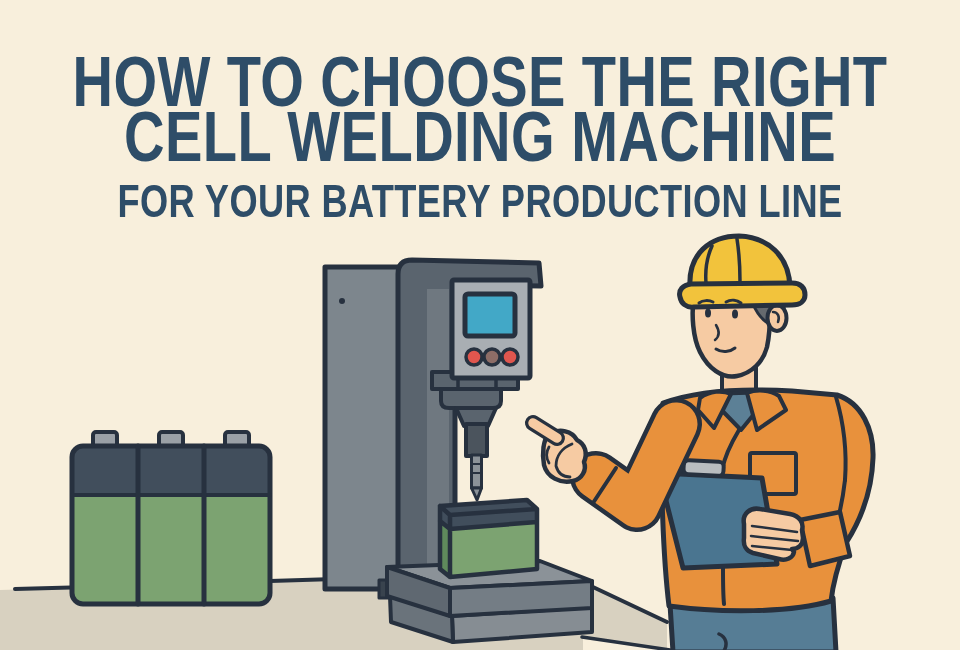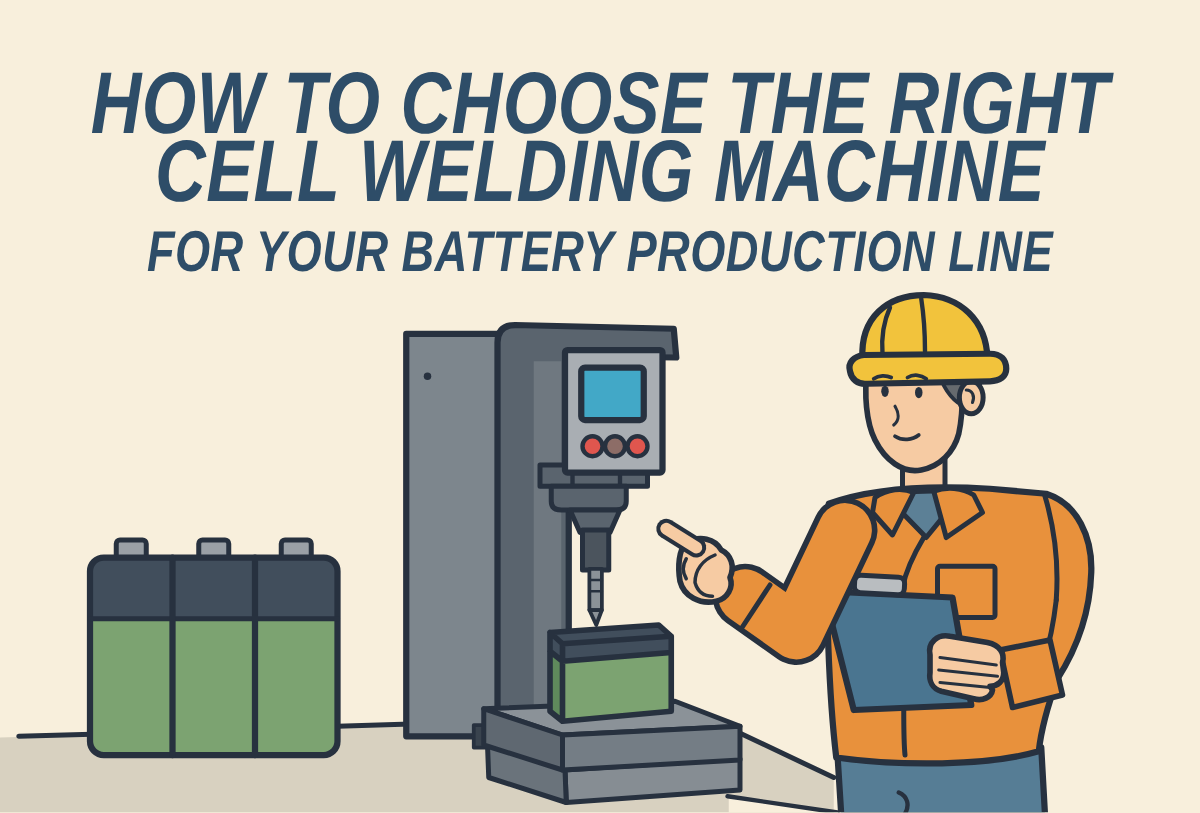--- a/index.html
+++ b/index.html
@@ -1,18 +1,18 @@
 <!DOCTYPE html>
 <html style="--bg: #f8efdc; --titleColor: #2e4d68; --ink: #27313f; --floor: #d8d1c0; --plate: #7d868d; --column: #5a646e; --columnHi: #6f7880; --panel: #a9aeb3; --screen: #42a8c7; --btnRed: #e0564e; --btnBrown: #8d6d67; --shaft: #4b545d; --electrode: #8b9298; --foot: #39434e; --baseTop: #8b9298; --baseFront: #747d85; --baseSide: #5f6871; --baseLowFront: #868d93; --baseLowSide: #6a737b; --cellGreen: #7ca371; --cellGreenDark: #5f8a5c; --cellNavy: #414e5c; --terminal: #9aa0a6; --hat: #f2c33c; --skin: #f6cba3; --hair: #666a6e; --jacket: #e8913c; --shirt: #5c8096; --pants: #567d95; --clipboard: #4a7590; --clip: #b9bdc0;"><head>
 <meta charset="utf-8">
 <style>
   html,body{margin:0;padding:0;}
   body{background:var(--bg,#f8efdc);}
   .stage{position:relative;width:960px;height:650px;overflow:hidden;
-         background:var(--bg,#f8efdc);font-family:"Liberation Sans",sans-serif;font-style:italic;}
+         background:var(--bg,#f8efdc);font-family:"Liberation Sans",sans-serif;}
   svg{display:block;}
   .title-line{fill:var(--titleColor,#2e4d68);font-weight:bold;
               font-family:"Liberation Sans",sans-serif;letter-spacing:.5px;}
   .ink{stroke:var(--ink,#27313f);stroke-linejoin:round;stroke-linecap:round;}
   .nofill{fill:none;}
   .f-bg{fill:var(--bg,#f8efdc);}        .f-floor{fill:var(--floor,#d8d1c0);}
   .f-plate{fill:var(--plate,#7d868d);}  .f-col{fill:var(--column,#5a646e);}
   .f-colhi{fill:var(--columnHi,#6f7880);} .f-panel{fill:var(--panel,#a9aeb3);}
   .f-screen{fill:var(--screen,#42a8c7);} .f-btnred{fill:var(--btnRed,#e0564e);}
   .f-btnbrown{fill:var(--btnBrown,#8d6d67);} .f-shaft{fill:var(--shaft,#4b545d);}

